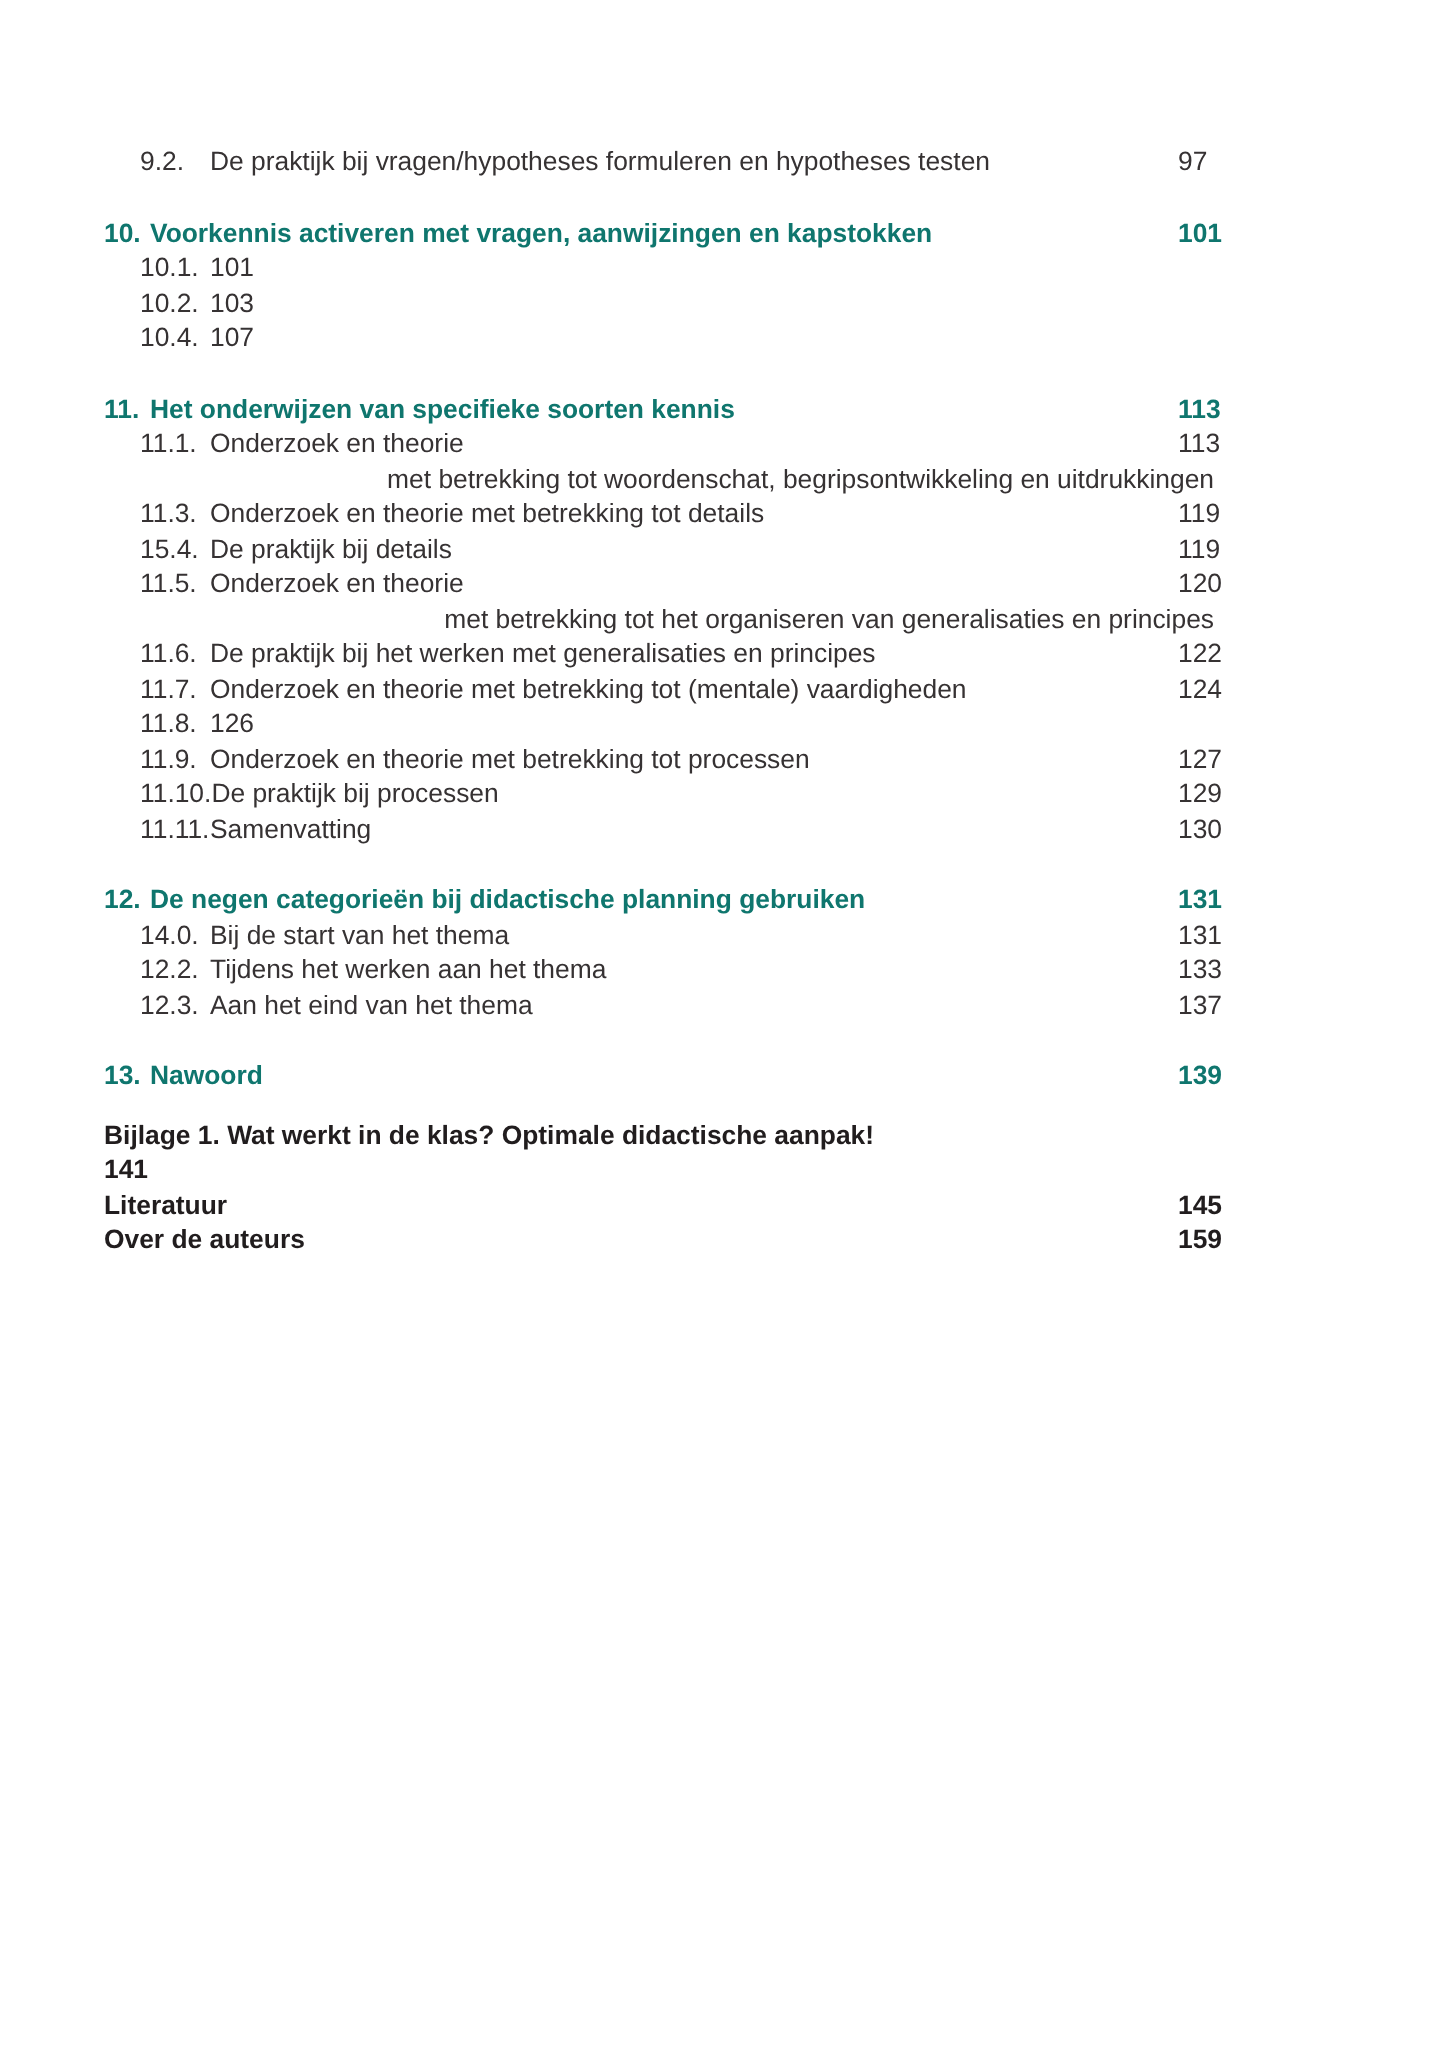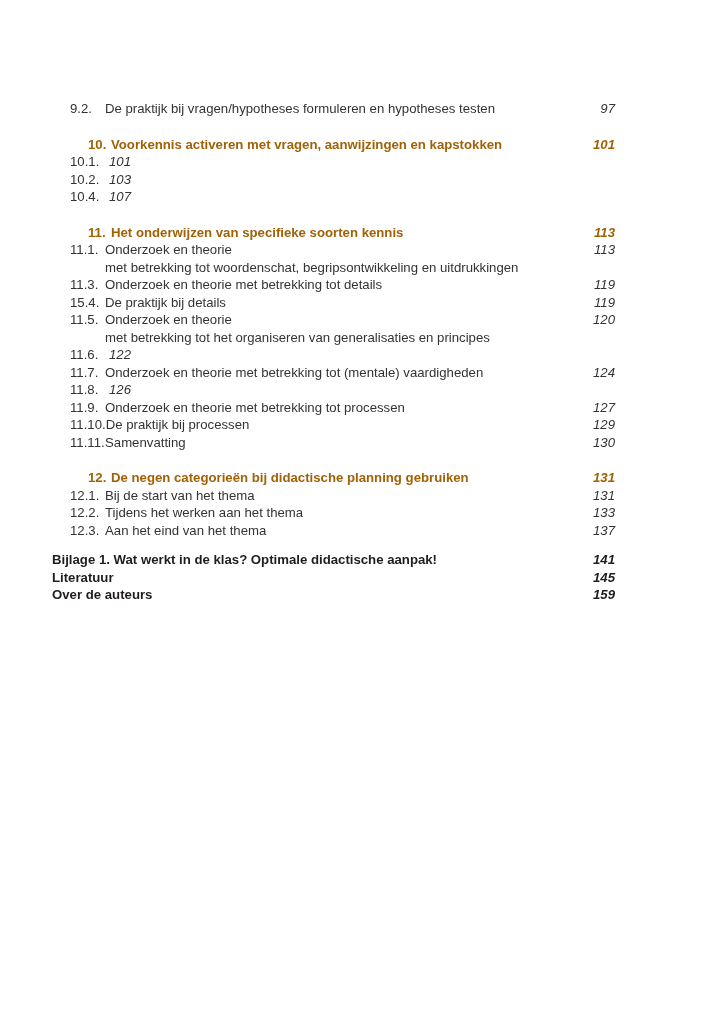--- a/index.html
+++ b/index.html
@@ -12,59 +12,57 @@
     width: 724px;
     height: 1024px;
     background: #ffffff;
     font-family: "Liberation Sans", "DejaVu Sans", sans-serif;
     color: #363233;
     overflow: hidden;
   }
   .toc {
     position: absolute;
     left: 52px;
-    top: 100px;
+    top: 72px;
     width: 563px;
   }
   .row {
     display: flex;
     align-items: baseline;
     font-size: 13.2px;
     line-height: 17.5px;
   }
   .row .num {
     flex: 0 0 auto;
     white-space: nowrap;
   }
   .row .title {
     flex: 1 1 auto;
     padding-right: 8px;
   }
   .row .page-num {
     flex: 0 0 auto;
-    text-align: right;
+    text-align: left;
     min-width: 26px;
     white-space: nowrap;
-    font-style: italic;
   }
   .row.chapter {
     font-weight: bold;
-    color: #a16207;
-    margin-left: 36px;
+    color: #0f766e;
   }
   .row.chapter .num { min-width: 23px; }
   .row.sub { padding-left: 18px; }
   .row.sub .num { min-width: 35px; }
-  .row.cont { padding-left: 53px; }
+  .row.cont { padding-left: 53px; text-align: right; }
   .row.appendix {
     font-weight: bold;
     color: #211d1e;
   }
   .row.brk-lg { margin-top: 18px; }
-  .row.brk-sm { margin-top: 12px; }
+  .row.brk-sm { margin-top: 12px; flex-direction: column; }
 </style>
 </head>
 <body>
 
 <div class="book-page">
   <div class="toc" id="toc">
       <div class="row sub">
     <span class="num">9.2.</span>
     <span class="title">De praktijk bij vragen/hypotheses formuleren en hypotheses testen</span>
     <span class="page-num">97</span>
@@ -116,20 +114,21 @@
     <span class="title">Onderzoek en theorie</span>
     <span class="page-num">120</span>
   </div>
       <div class="row cont">
 
     <span class="title">met betrekking tot het organiseren van generalisaties en principes</span>
 
   </div>
       <div class="row sub">
     <span class="num">11.6.</span>
+    <span class="title">De praktijk bij het werken met generalisaties en principes</span>
     <span class="page-num">122</span>
   </div>
       <div class="row sub">
     <span class="num">11.7.</span>
     <span class="title">Onderzoek en theorie met betrekking tot (mentale) vaardigheden</span>
     <span class="page-num">124</span>
   </div>
       <div class="row sub">
     <span class="num">11.8.</span>
     <span class="page-num">126</span>
@@ -148,33 +147,38 @@
     <span class="num">11.11.</span>
     <span class="title">Samenvatting</span>
     <span class="page-num">130</span>
   </div>
       <div class="row chapter brk-lg">
     <span class="num">12.</span>
     <span class="title">De negen categorieën bij didactische planning gebruiken</span>
     <span class="page-num">131</span>
   </div>
       <div class="row sub">
-    <span class="num">12.1.</span>
+    <span class="num">14.0.</span>
     <span class="title">Bij de start van het thema</span>
     <span class="page-num">131</span>
   </div>
       <div class="row sub">
     <span class="num">12.2.</span>
     <span class="title">Tijdens het werken aan het thema</span>
     <span class="page-num">133</span>
   </div>
       <div class="row sub">
     <span class="num">12.3.</span>
     <span class="title">Aan het eind van het thema</span>
     <span class="page-num">137</span>
+  </div>
+      <div class="row chapter brk-lg">
+    <span class="num">13.</span>
+    <span class="title">Nawoord</span>
+    <span class="page-num">139</span>
   </div>
       <div class="row appendix brk-sm">
 
     <span class="title">Bijlage 1. Wat werkt in de klas? Optimale didactische aanpak!</span>
     <span class="page-num">141</span>
   </div>
       <div class="row appendix">
 
     <span class="title">Literatuur</span>
     <span class="page-num">145</span>

